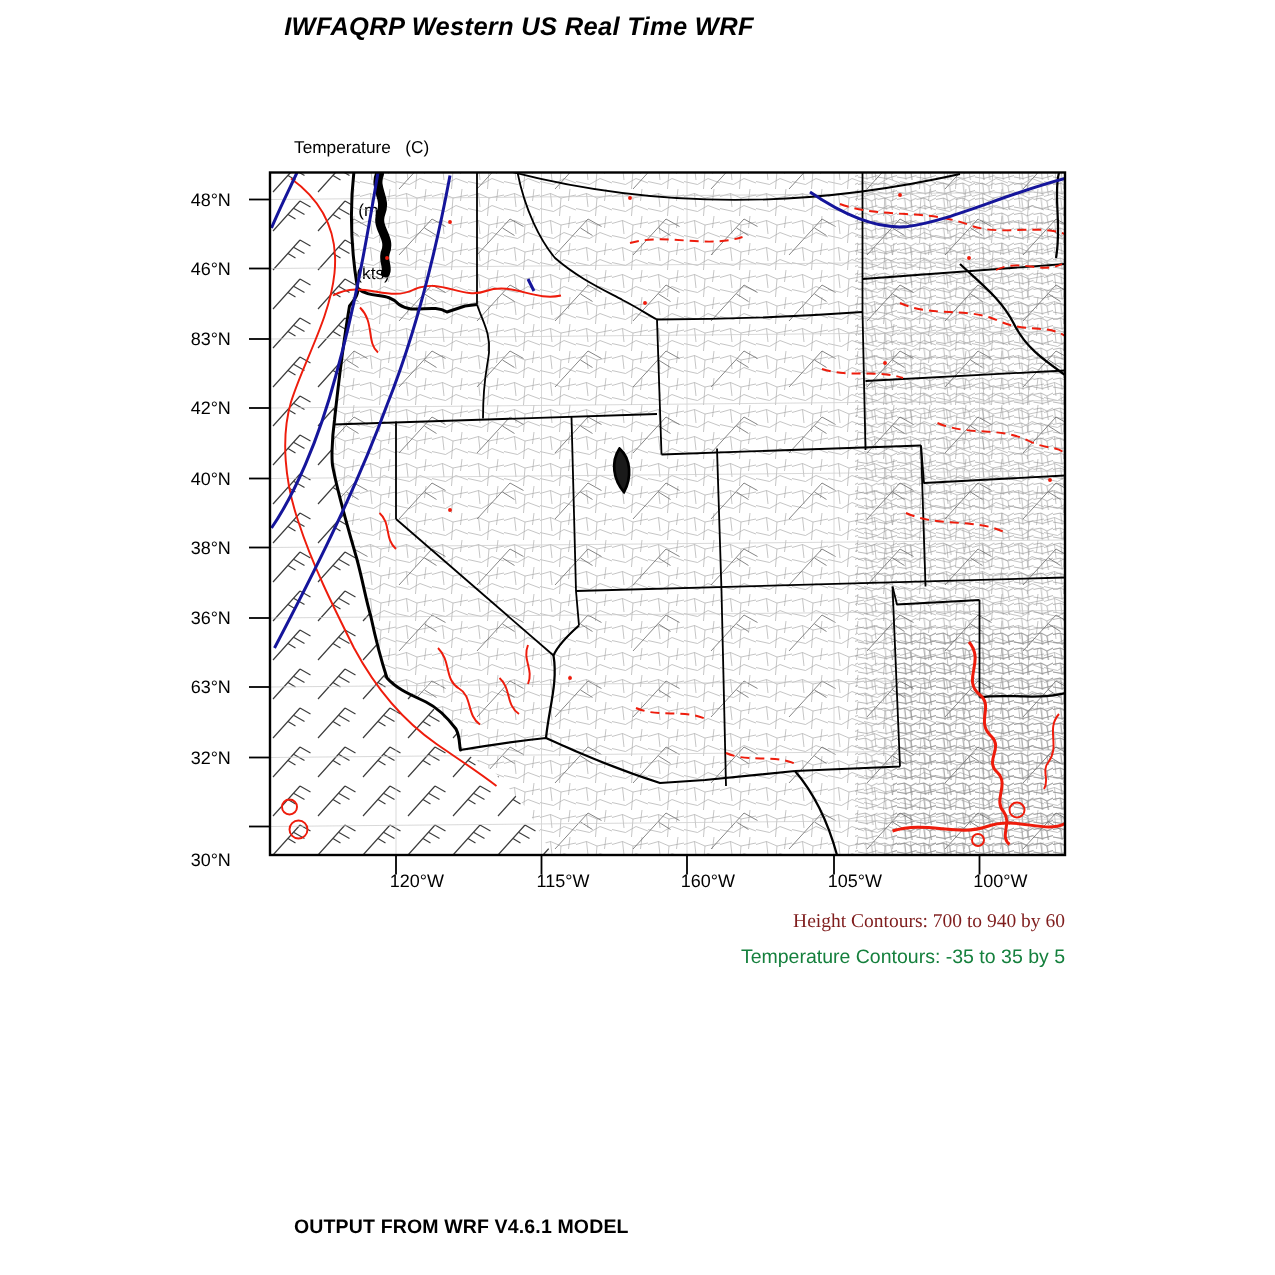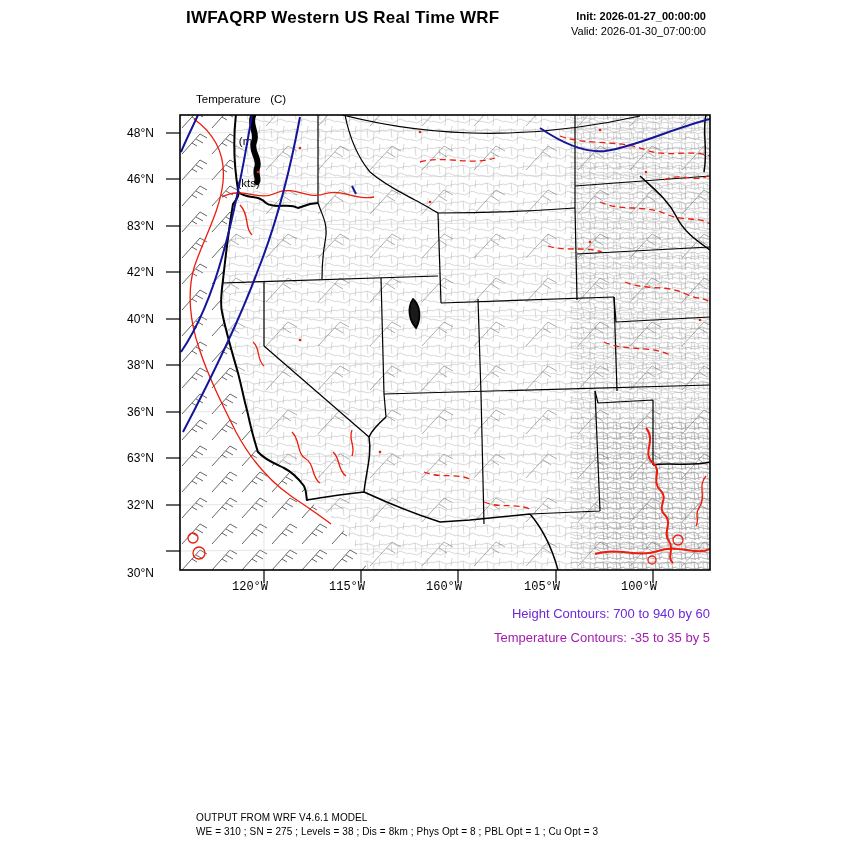--- a/index.html
+++ b/index.html
@@ -1,40 +1,36 @@
 <!DOCTYPE html>
 <html><head>
 <meta charset="utf-8">
 <style>
   html,body{margin:0;padding:0;background:#fff;}
   #page{position:relative;width:850px;height:850px;background:#ffffff;overflow:hidden;
         font-family:"Liberation Sans", sans-serif;color:#000;}
   .abs{position:absolute;}
-  #title{left:186px;top:8px;width:320px;text-align:left;font-size:17px;font-weight:bold;letter-spacing:0.2px;}
+  #title{left:186px;top:8px;width:320px;text-align:center;font-size:17px;font-weight:bold;letter-spacing:0.2px;font-style:italic;}
   #initvalid{right:144px;top:9px;text-align:right;font-size:11px;line-height:14.5px;}
   #initvalid .init{font-weight:bold;}
   #legend{left:196px;top:64px;font-size:11.5px;line-height:14px;white-space:pre;}
   .latlab{width:45px;left:118px;text-align:center;font-size:12px;height:14px;line-height:14px;}
-  .lonlab{width:64px;top:580px;text-align:left;font-size:12px;height:14px;line-height:14px;font-family:Liberation Mono, monospace;}
-  #ann-height{right:140px;top:606px;text-align:center;font-size:13px;color:#6d28d9;}
-  #ann-temp{right:140px;top:630px;text-align:right;font-size:13px;color:#a21caf;}
-  #footer{left:196px;top:811px;font-size:10px;line-height:13.5px;font-weight:normal;letter-spacing:0.1px;}
+  .lonlab{width:64px;top:580px;text-align:right;font-size:12px;height:14px;line-height:14px;}
+  #ann-height{right:140px;top:606px;text-align:center;font-size:13px;color:#7f1d1d;font-family:Liberation Serif, serif;}
+  #ann-temp{right:140px;top:630px;text-align:right;font-size:13px;color:#15803d;}
+  #footer{left:196px;top:811px;font-size:13px;line-height:13.5px;font-weight:bold;letter-spacing:0.1px;}
   svg{display:block;}
 </style>
 </head>
 <body>
 
 <div id="page">
 
   <div id="title" class="abs">IWFAQRP Western US Real Time WRF</div>
 
-  <div id="initvalid" class="abs">
-    <div class="init">Init: 2026-01-27_00:00:00</div>
-    <div class="valid">Valid: 2026-01-30_07:00:00</div>
-  </div>
 
   <div id="legend" class="abs">
     <div>Temperature   (C)</div>
     <div>Height   (m)</div>
     <div>Winds   (kts)</div>
   </div>
 
   <div class="abs latlab" style="top:126px">48°N</div>
   <div class="abs latlab" style="top:172px">46°N</div>
   <div class="abs latlab" style="top:219px">83°N</div>
@@ -50,21 +46,20 @@
   <div class="abs lonlab" style="left:329px">115°W</div>
   <div class="abs lonlab" style="left:426px">160°W</div>
   <div class="abs lonlab" style="left:524px">105°W</div>
   <div class="abs lonlab" style="left:621px">100°W</div>
 
   <div id="ann-height" class="abs">Height Contours: 700 to 940 by 60</div>
   <div id="ann-temp" class="abs">Temperature Contours: -35 to 35 by 5</div>
 
   <div id="footer" class="abs">
     <div>OUTPUT FROM WRF V4.6.1 MODEL</div>
-    <div>WE = 310 ; SN = 275 ; Levels = 38 ; Dis = 8km ; Phys Opt = 8 ; PBL Opt = 1 ; Cu Opt = 3</div>
   </div>
 
   <svg class="abs" style="left:0;top:0" width="850" height="850" viewBox="0 0 850 850">
     <defs>
       <clipPath id="mapclip">
           <rect x="180" y="115" width="530" height="455"></rect>
         </clipPath>
       <pattern id="county" width="24" height="18" patternUnits="userSpaceOnUse">
         <path d="M0,5 L7,3 L14,6 L24,4 M7,3 L8,12 M14,6 L13,18 M0,13 L9,15 L16,11 L24,14 M20,0 L19,8" stroke="#a8a8a8" stroke-width="0.45" fill="none"></path>
       </pattern>

